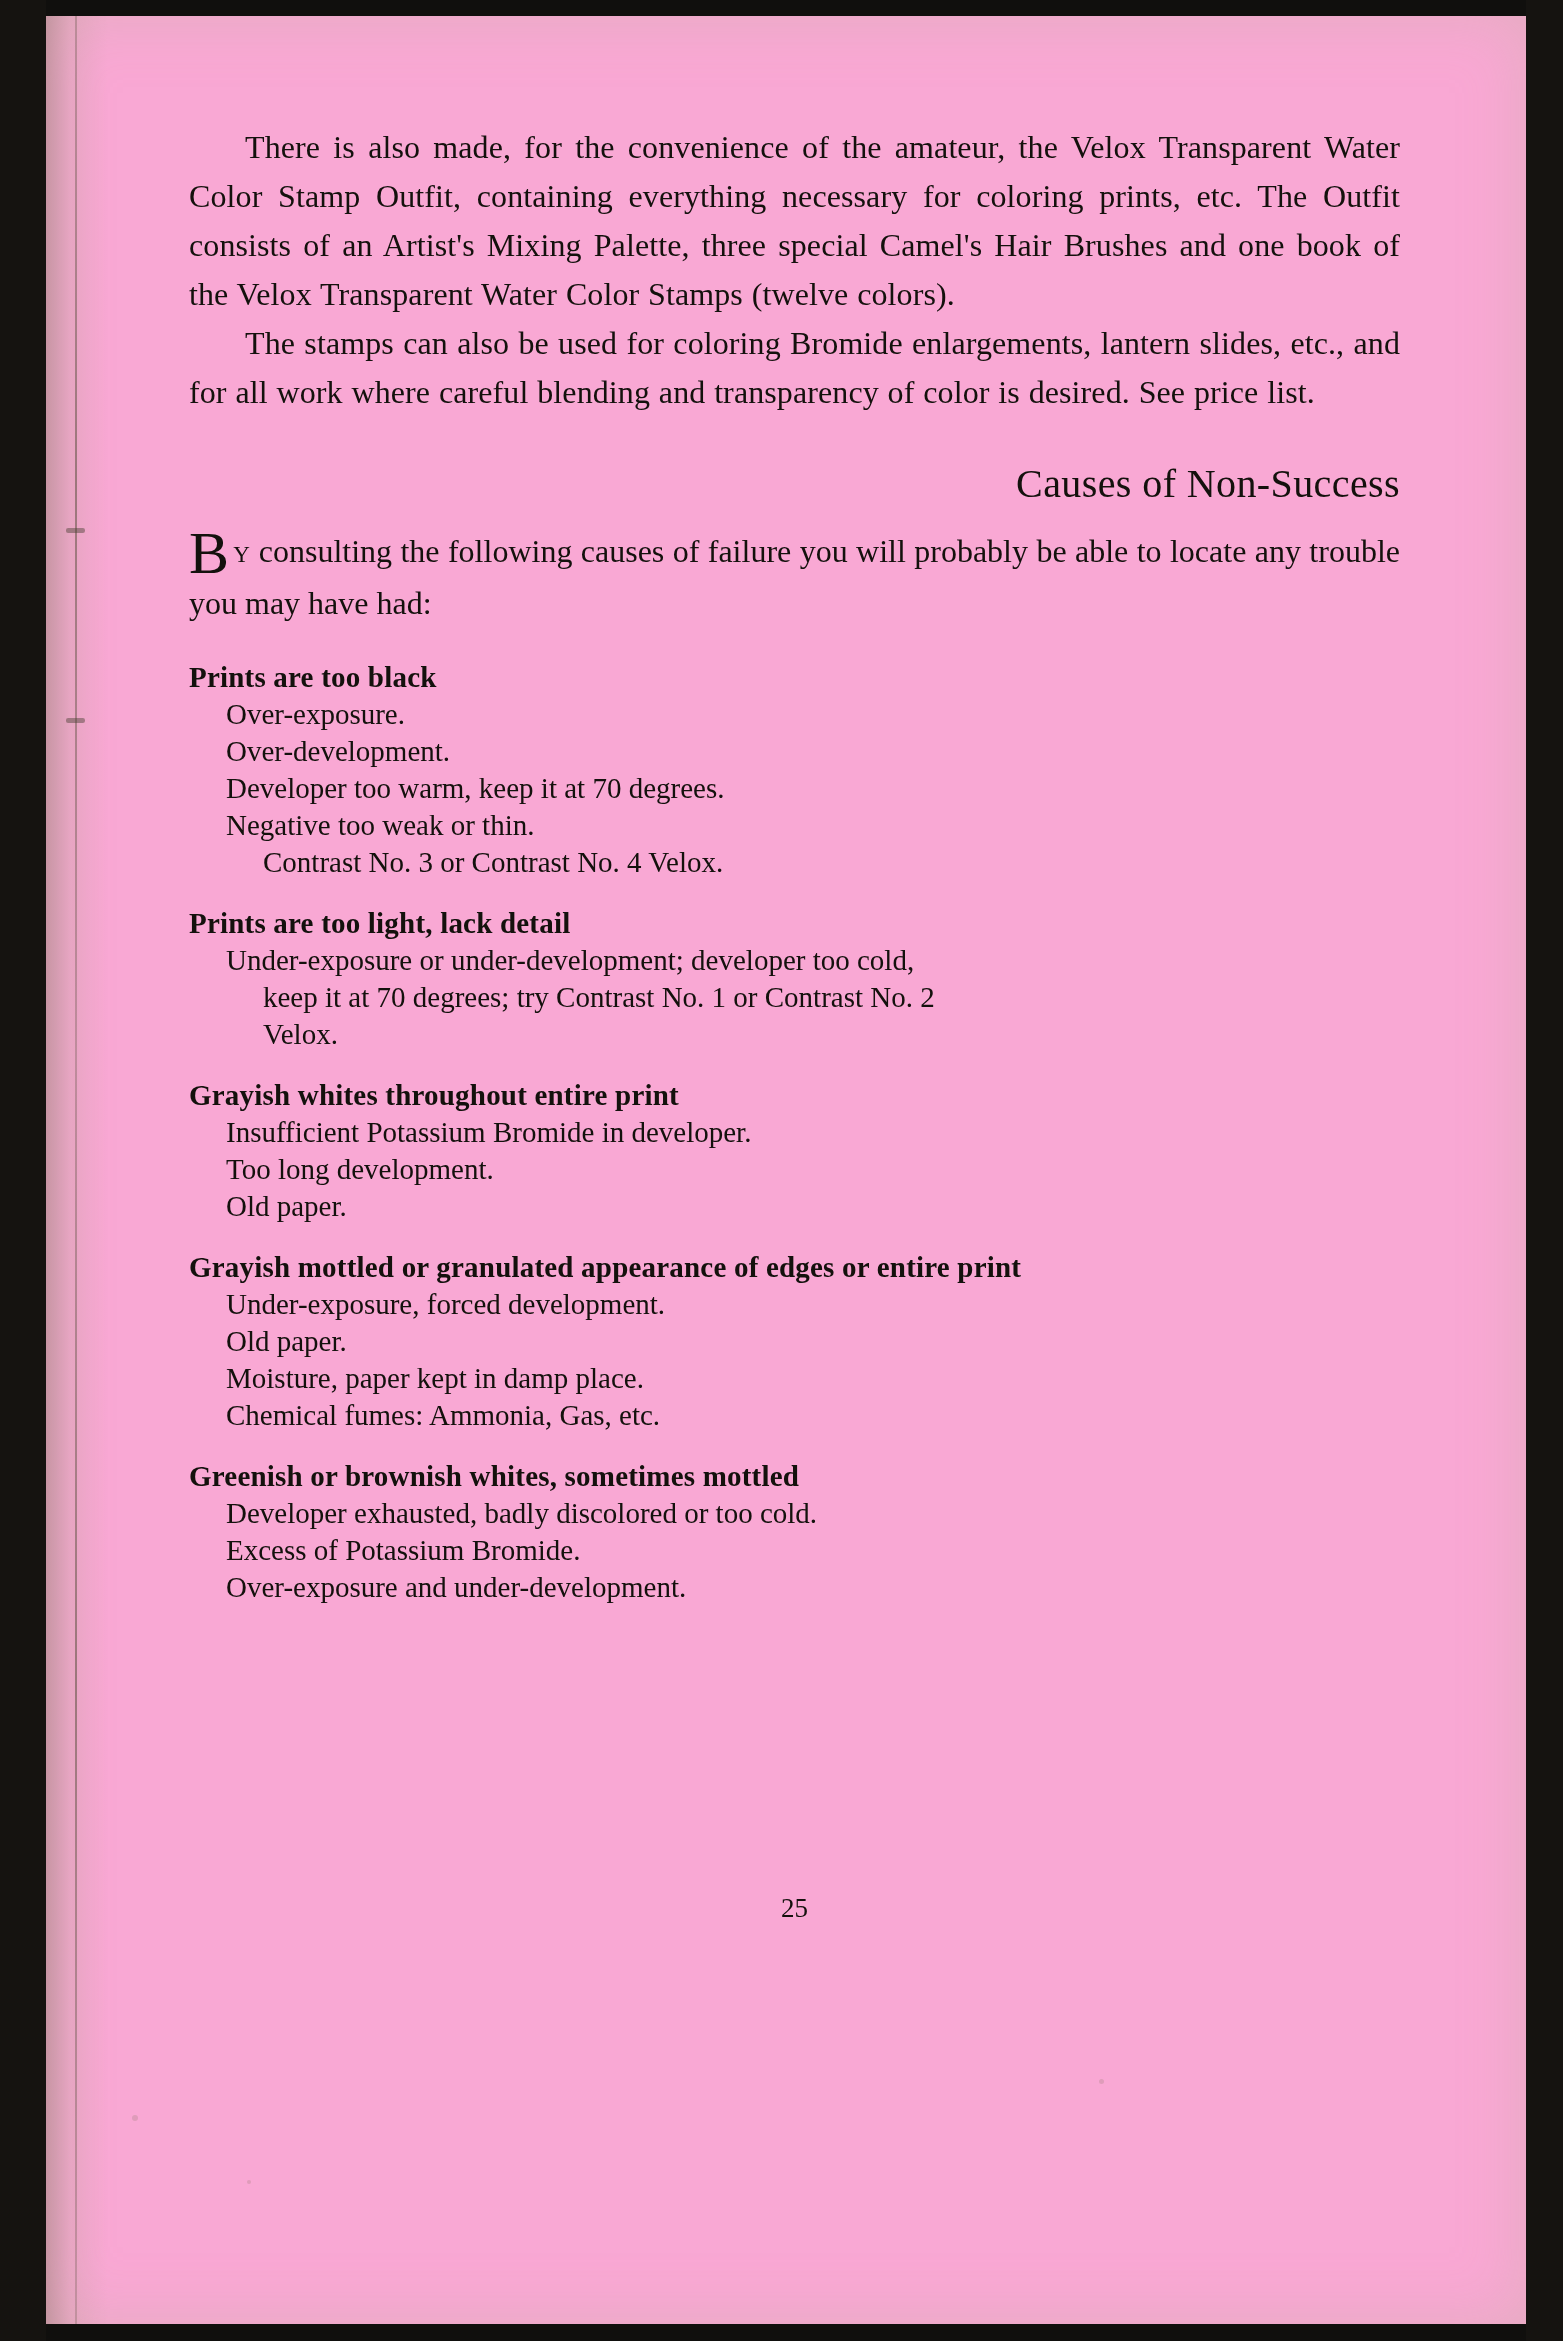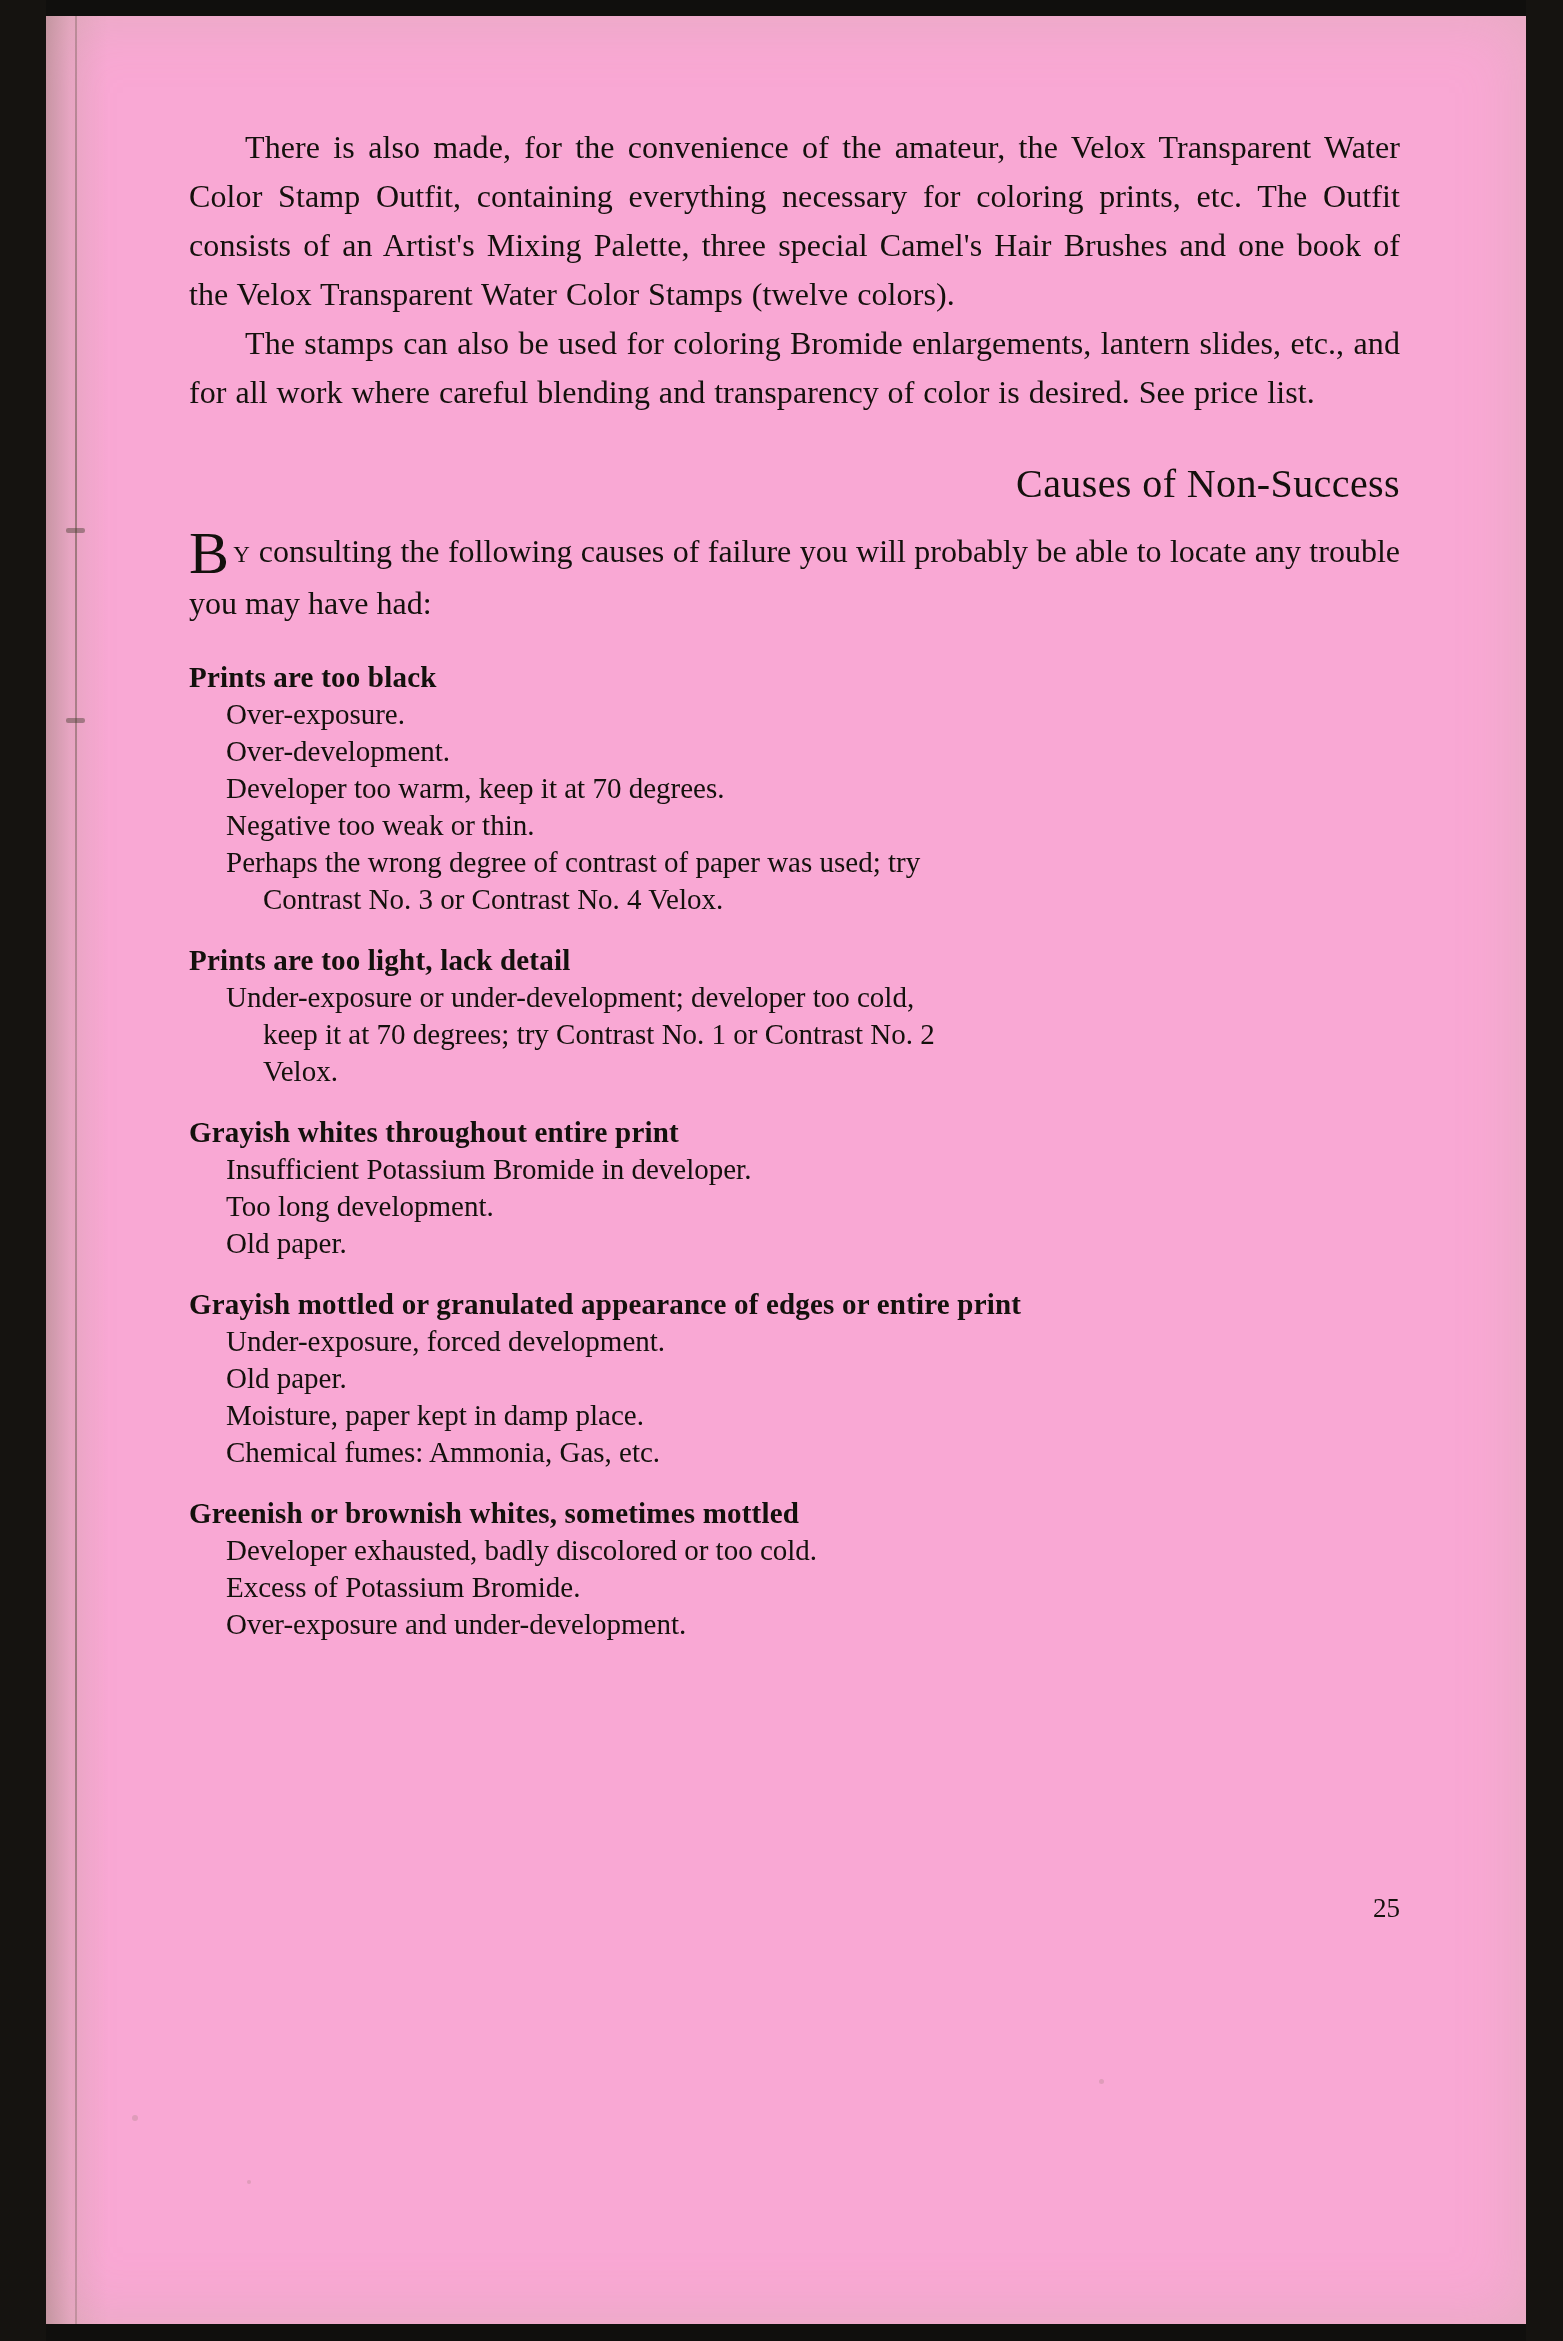--- a/index.html
+++ b/index.html
@@ -156,21 +156,21 @@
   .fault-items li.just {
     text-align: justify;
     padding-right: 4.3px;
   }
 
   .page-number {
     position: absolute;
     left: 0;
     top: 1770px;
     width: 1211px;
-    text-align: right;
+    text-align: center;
     font-size: 27px;
   }
 </style>
 </head>
 <body>
 
 <div class="scan">
   <div class="dark-left"></div>
   <div class="dark-right"></div>
 
@@ -198,21 +198,20 @@
 
       <div class="fault-list">
 
         <div class="fault">
           <div class="fault-head">Prints are too black</div>
           <ul class="fault-items">
             <li>Over-exposure.</li>
             <li>Over-development.</li>
             <li>Developer too warm, keep it at 70 degrees.</li>
             <li>Negative too weak or thin.</li>
-            <li>Perhaps the wrong degree of contrast of paper was used; try</li>
             <li class="cont-li">
               <span class="cont">Contrast No. 3 or Contrast No. 4 Velox.</span>
             </li>
           </ul>
         </div>
 
         <div class="fault">
           <div class="fault-head">Prints are too light, lack detail</div>
           <ul class="fault-items">
             <li class="just">Under-exposure or under-development; developer too cold,</li>

